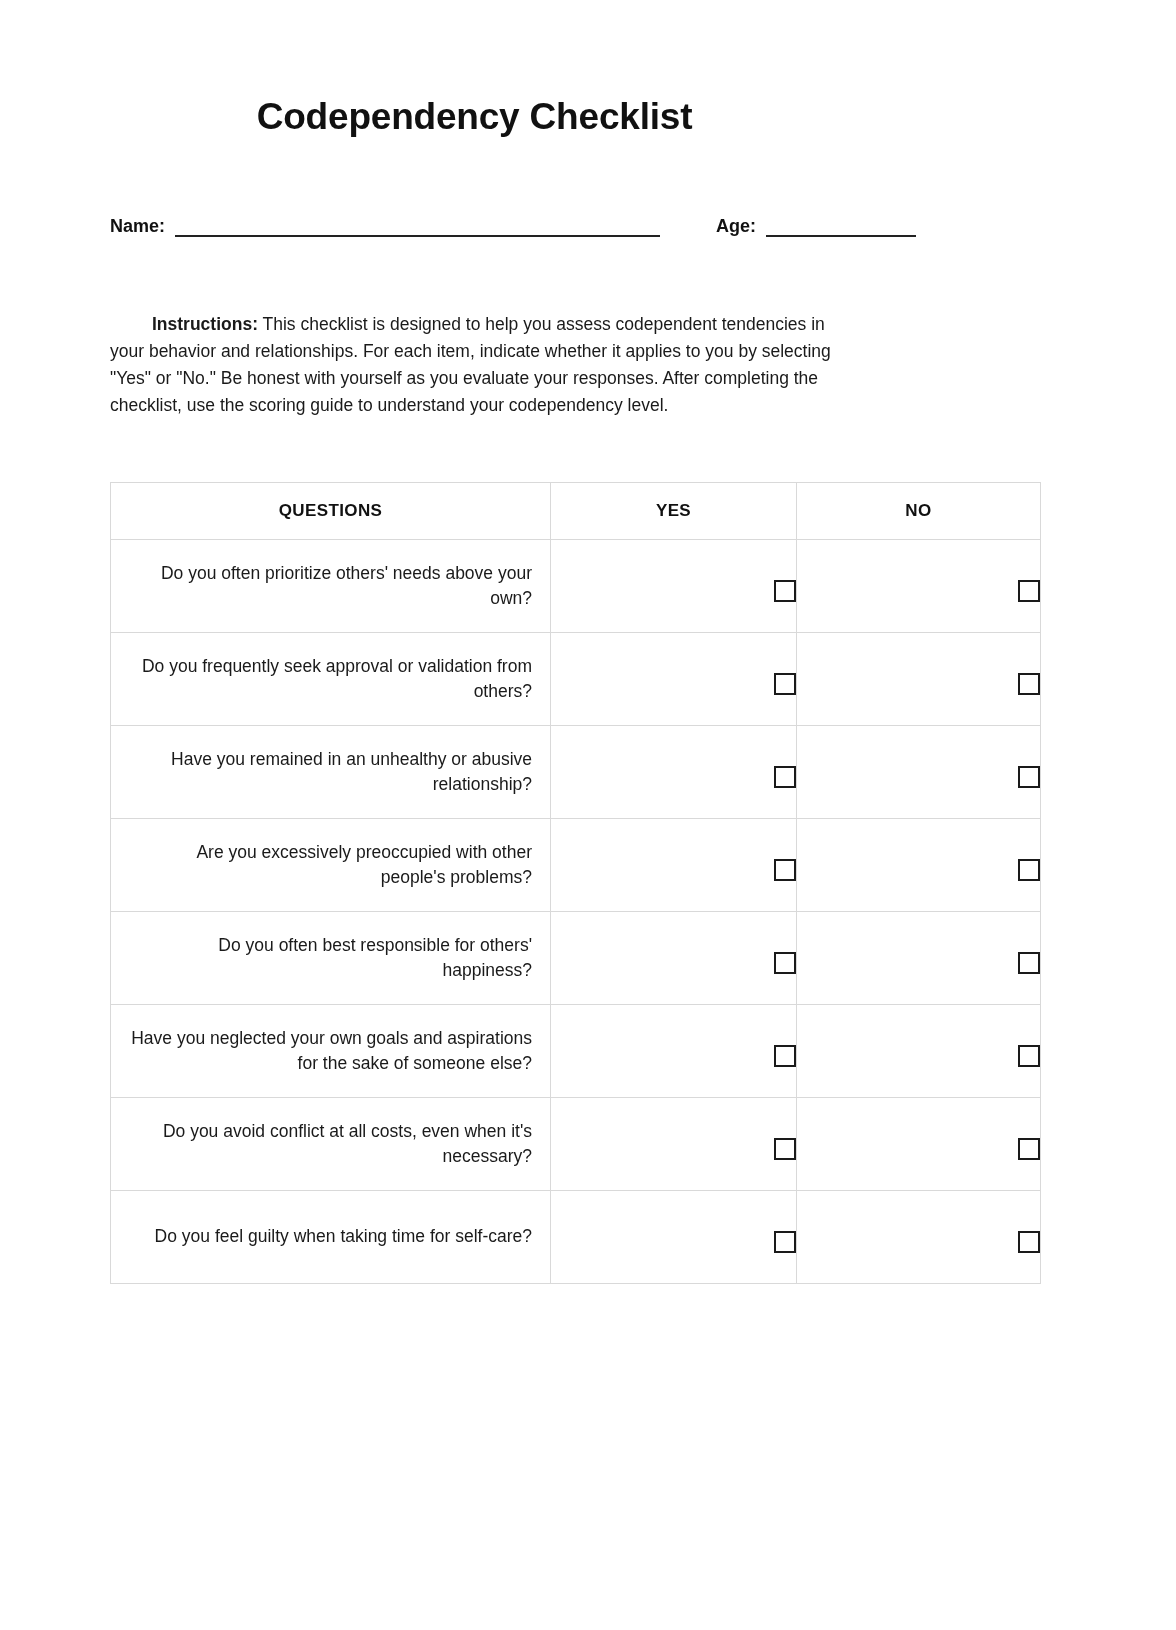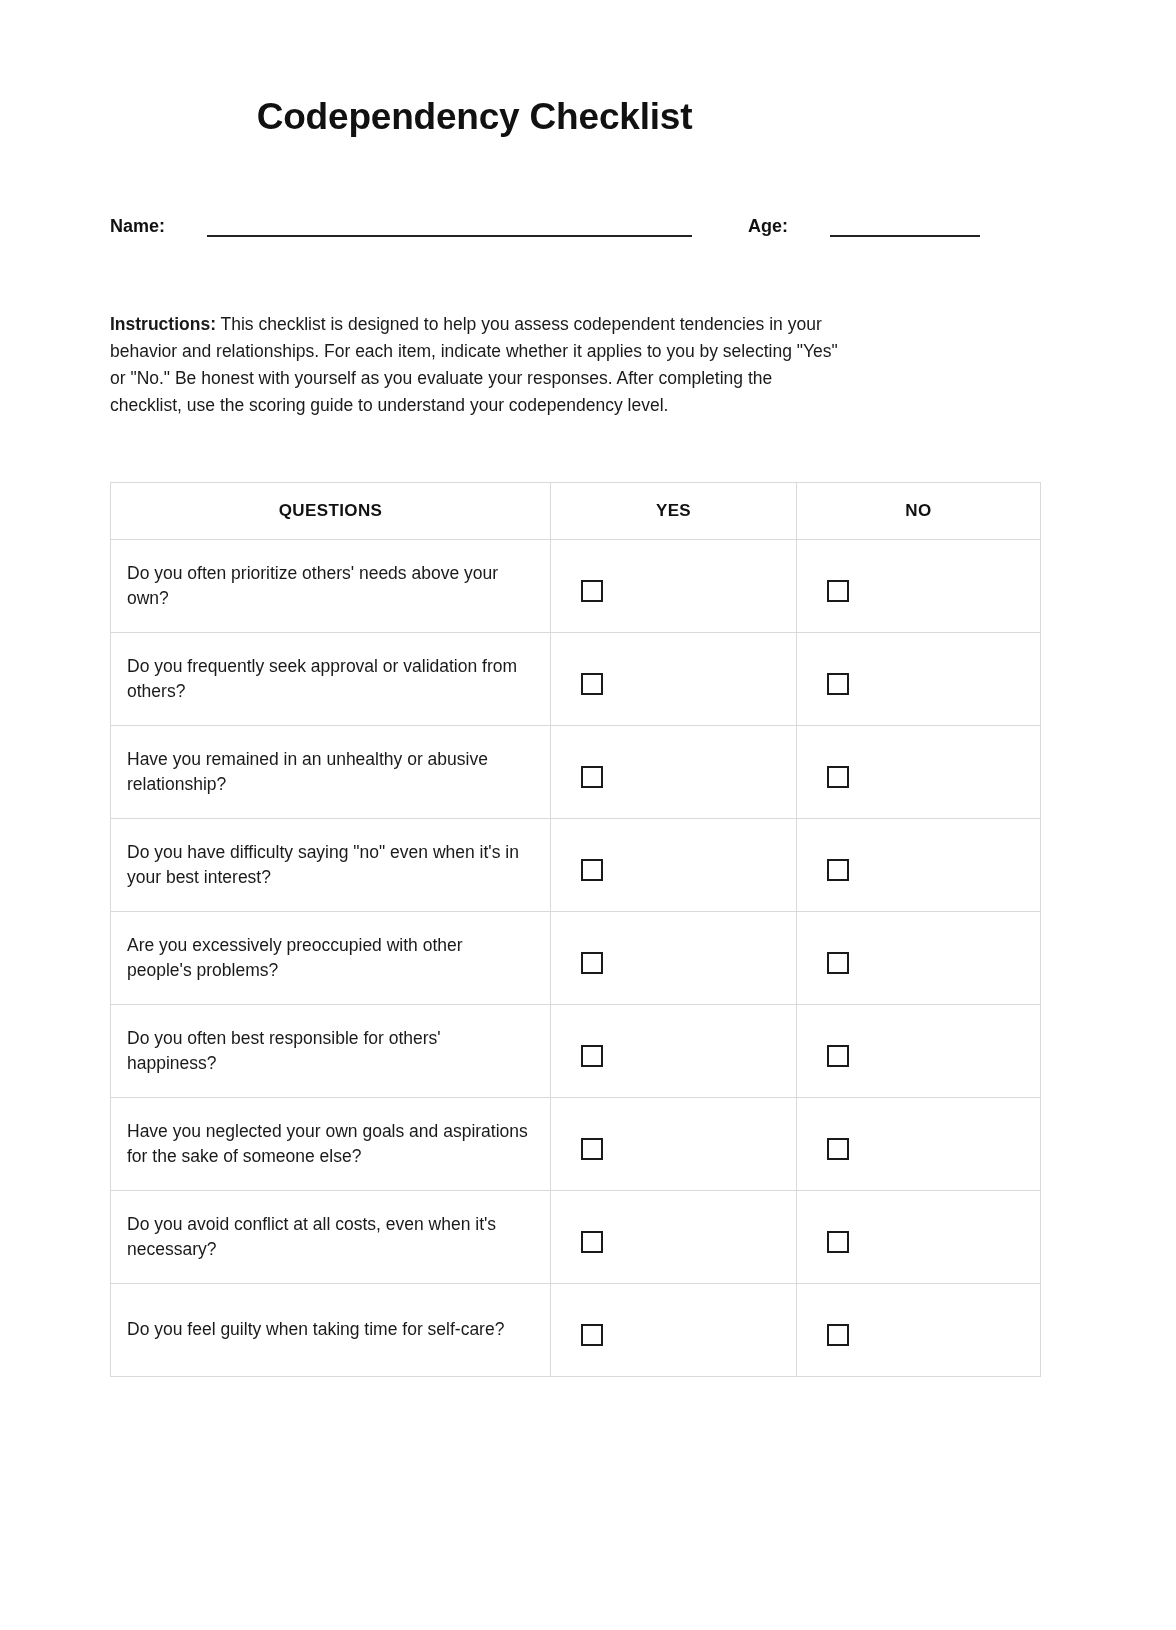--- a/index.html
+++ b/index.html
@@ -34,21 +34,20 @@
     display: flex;
     align-items: flex-end;
     margin-top: 78px;
     font-size: 18px;
     font-weight: bold;
     color: #111111;
   }
   .field-group {
     display: flex;
     align-items: flex-end;
-    gap: 32px;
   }
   .field-label {
     font-size: 18px;
     font-weight: bold;
     white-space: nowrap;
   }
   .field-line {
     border-bottom: 2px solid #222222;
     height: 17px;
     margin-left: 10px;
@@ -59,32 +58,34 @@
 
   .instructions {
     margin-top: 74px;
     font-size: 17.5px;
     line-height: 1.55;
     color: #1a1a1a;
     max-width: 920px;
   }
   .instructions .lead {
     font-weight: bold;
+    margin-left: 42px;
   }
 
   .checklist-table {
     margin-top: 62px;
     width: 918px;
     border-collapse: collapse;
     table-layout: fixed;
   }
   .checklist-table th,
   .checklist-table td {
     border: 1px solid #d9d9d9;
     vertical-align: middle;
+    text-align: right;
   }
   .checklist-table thead th {
     font-size: 17px;
     font-weight: bold;
     text-align: center;
     padding: 18px 0;
     color: #111111;
     letter-spacing: 0.4px;
   }
   .col-q { width: 440px; }
@@ -160,25 +161,20 @@
         <td class="q-cell">Do you frequently seek approval or validation from others?</td>
         <td class="ans-cell"><span class="checkbox"></span></td>
         <td class="ans-cell"><span class="checkbox"></span></td>
       </tr>
       <tr>
         <td class="q-cell">Have you remained in an unhealthy or abusive relationship?</td>
         <td class="ans-cell"><span class="checkbox"></span></td>
         <td class="ans-cell"><span class="checkbox"></span></td>
       </tr>
       <tr>
-        <td class="q-cell">Do you have difficulty saying "no" even when it's in your best interest?</td>
-        <td class="ans-cell"><span class="checkbox"></span></td>
-        <td class="ans-cell"><span class="checkbox"></span></td>
-      </tr>
-      <tr>
         <td class="q-cell">Are you excessively preoccupied with other people's problems?</td>
         <td class="ans-cell"><span class="checkbox"></span></td>
         <td class="ans-cell"><span class="checkbox"></span></td>
       </tr>
       <tr>
         <td class="q-cell">Do you often best responsible for others' happiness?</td>
         <td class="ans-cell"><span class="checkbox"></span></td>
         <td class="ans-cell"><span class="checkbox"></span></td>
       </tr>
       <tr>

